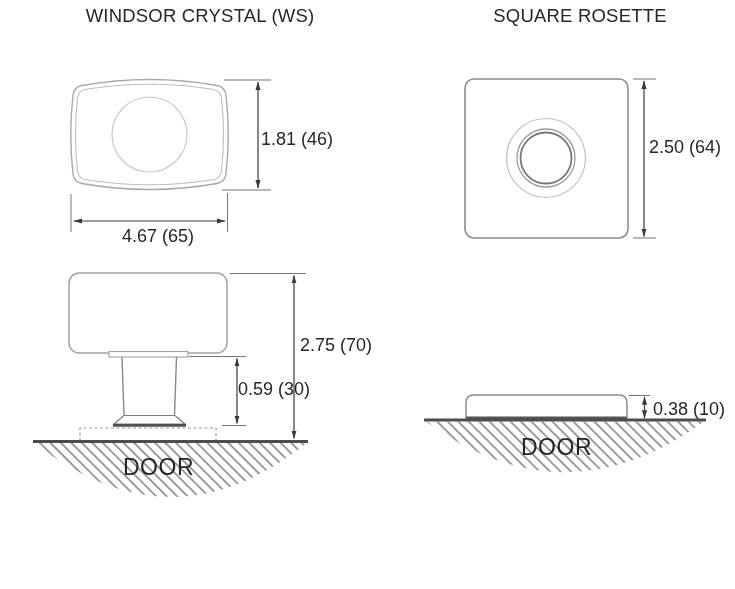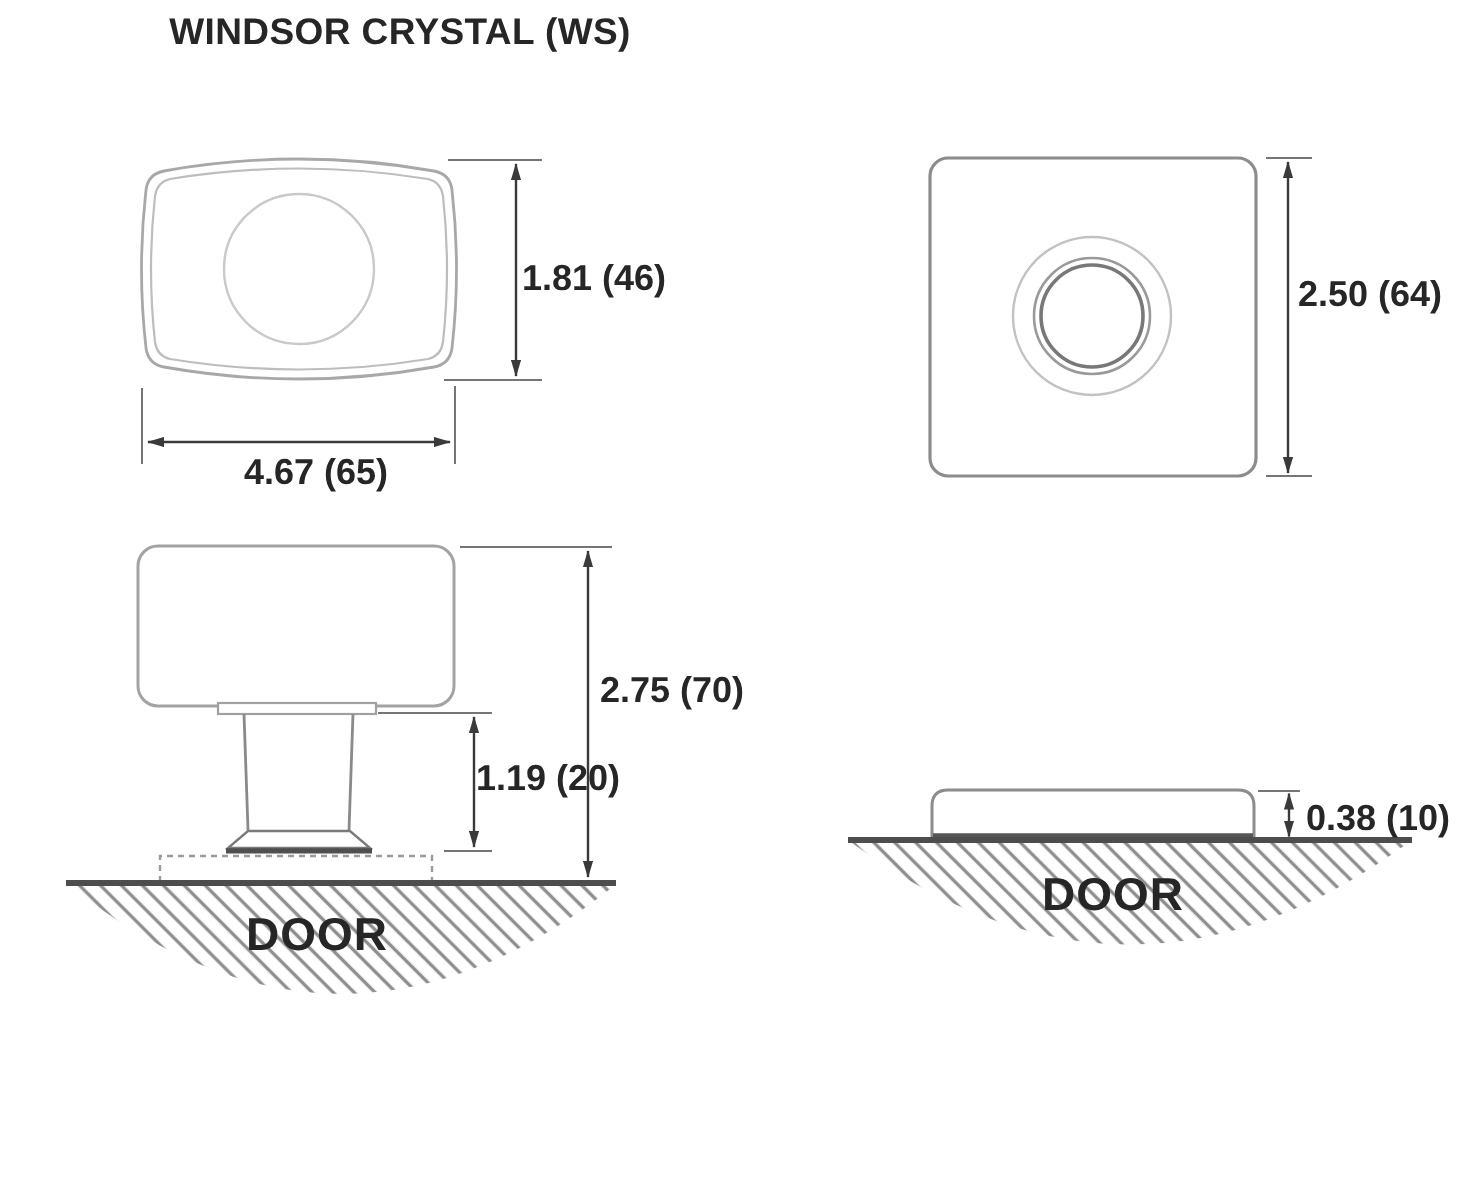--- a/index.html
+++ b/index.html
@@ -2,21 +2,21 @@
 <html><head>
 <meta charset="utf-8">
 <style>
   html,body { margin:0; padding:0; background:#ffffff; }
   .stage {
     position:relative; width:735px; height:589px; background:#ffffff;
     font-family:"Liberation Sans","DejaVu Sans",sans-serif; overflow:hidden;
   }
   .stage svg.linework { position:absolute; left:0; top:0; }
   .lbl {
-    position:absolute; font-weight:bold; color:#262626;
+    position:absolute; font-weight:normal; color:#262626;
     text-align:center; white-space:nowrap; line-height:1;
   }
   .title  { font-size:18.5px; width:280px; letter-spacing:0.2px; }
   .dim    { font-size:18px; width:56px; }
   .door   { font-size:23px;   width:60px; letter-spacing:0.5px; }
   .footer { font-size:19.5px; width:200px; }
 
   .t-windsor { left:60px;  top:7px;  }
   .t-rosette { left:440px; top:7px;  }
   .d-181 { left:261px; top:130px; }
@@ -103,24 +103,25 @@
       <line x1="629" y1="395.5" x2="650" y2="395.5" stroke="#757575" stroke-width="1"></line>
       <line x1="644.5" y1="396.8" x2="644.5" y2="418.3" stroke="#3a3a3a" stroke-width="1.2" marker-start="url(#arr)" marker-end="url(#arr)"></line>
     </g>
     <g>
       <path d="M426 421.5 L704 421.5 Q565 523 426 421.5 Z" fill="url(#hatch)"></path>
       <line x1="424" y1="420" x2="706" y2="420" stroke="#4d4d4d" stroke-width="3"></line>
     </g>
   </svg>
 
   <div class="lbl title t-windsor">WINDSOR CRYSTAL (WS)</div>
+  <div class="lbl title t-rosette">SQUARE ROSETTE</div>
 
   <div class="lbl dim d-181">1.81 (46)</div>
   <div class="lbl dim d-256">4.67 (65)</div>
   <div class="lbl dim d-250">2.50 (64)</div>
   <div class="lbl dim d-275">2.75 (70)</div>
-  <div class="lbl dim d-119">1.19 (20)</div>
+  <div class="lbl dim d-119">0.59 (30)</div>
   <div class="lbl dim d-038">0.38 (10)</div>
 
   <div class="lbl door door-l">DOOR</div>
   <div class="lbl door door-r">DOOR</div>
 
 </div>
 
 </body></html>

